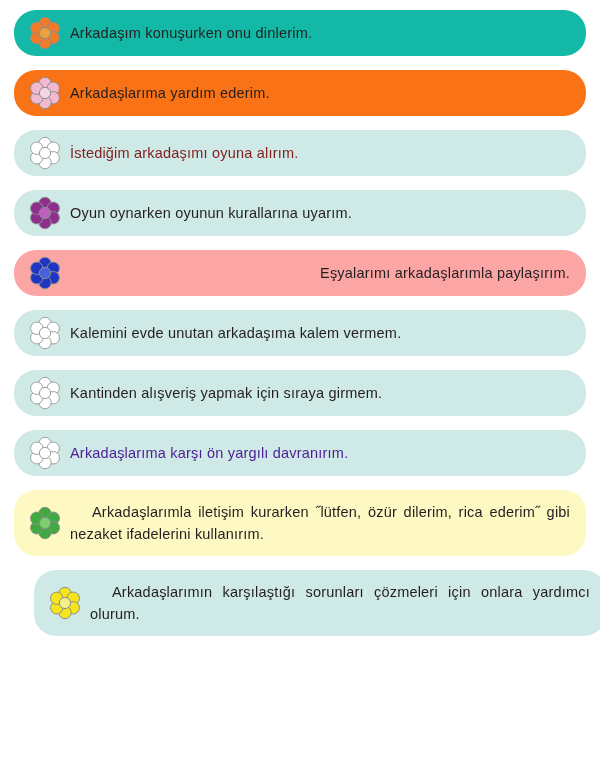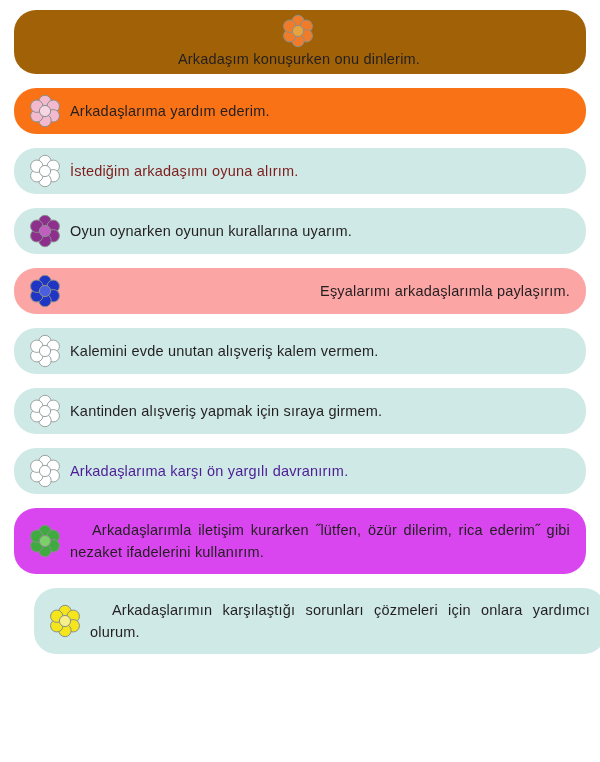--- a/index.html
+++ b/index.html
@@ -62,21 +62,21 @@
   }
   .row.tall .row-text {
     text-indent: 22px;
   }
 </style>
 </head>
 <body>
 
 <div class="sheet">
   <div id="rows">
-      <div class="row" style="background: #a16207; flex-direction: column;">
+      <div class="row" style="background: #14b8a6;">
         <div class="flower">
           <svg viewBox="0 0 34 34" xmlns="http://www.w3.org/2000/svg">
             <circle cx="17.00" cy="7.50" r="6.2" fill="#f07c2a" stroke="#8a8f8c" stroke-width="1"></circle>
             <circle cx="25.23" cy="12.25" r="6.2" fill="#f07c2a" stroke="#8a8f8c" stroke-width="1"></circle>
             <circle cx="25.23" cy="21.75" r="6.2" fill="#f07c2a" stroke="#8a8f8c" stroke-width="1"></circle>
             <circle cx="17.00" cy="26.50" r="6.2" fill="#f07c2a" stroke="#8a8f8c" stroke-width="1"></circle>
             <circle cx="8.77" cy="21.75" r="6.2" fill="#f07c2a" stroke="#8a8f8c" stroke-width="1"></circle>
             <circle cx="8.77" cy="12.25" r="6.2" fill="#f07c2a" stroke="#8a8f8c" stroke-width="1"></circle>
             <circle cx="17" cy="17" r="5.6" fill="#e8a33d" stroke="#8a8f8c" stroke-width="1"></circle>
           </svg>
@@ -144,21 +144,21 @@
           <svg viewBox="0 0 34 34" xmlns="http://www.w3.org/2000/svg">
             <circle cx="17.00" cy="7.50" r="6.2" fill="#ffffff" stroke="#9aa3a1" stroke-width="1"></circle>
             <circle cx="25.23" cy="12.25" r="6.2" fill="#ffffff" stroke="#9aa3a1" stroke-width="1"></circle>
             <circle cx="25.23" cy="21.75" r="6.2" fill="#ffffff" stroke="#9aa3a1" stroke-width="1"></circle>
             <circle cx="17.00" cy="26.50" r="6.2" fill="#ffffff" stroke="#9aa3a1" stroke-width="1"></circle>
             <circle cx="8.77" cy="21.75" r="6.2" fill="#ffffff" stroke="#9aa3a1" stroke-width="1"></circle>
             <circle cx="8.77" cy="12.25" r="6.2" fill="#ffffff" stroke="#9aa3a1" stroke-width="1"></circle>
             <circle cx="17" cy="17" r="5.6" fill="#ffffff" stroke="#9aa3a1" stroke-width="1"></circle>
           </svg>
         </div>
-        <div class="row-text" style="color: rgb(35, 31, 32);">Kalemini evde unutan alışveriş kalem vermem.</div>
+        <div class="row-text" style="color: rgb(35, 31, 32);">Kalemini evde unutan arkadaşıma kalem vermem.</div>
       </div>
       <div class="row" style="background: rgb(207, 233, 230);">
         <div class="flower">
           <svg viewBox="0 0 34 34" xmlns="http://www.w3.org/2000/svg">
             <circle cx="17.00" cy="7.50" r="6.2" fill="#ffffff" stroke="#9aa3a1" stroke-width="1"></circle>
             <circle cx="25.23" cy="12.25" r="6.2" fill="#ffffff" stroke="#9aa3a1" stroke-width="1"></circle>
             <circle cx="25.23" cy="21.75" r="6.2" fill="#ffffff" stroke="#9aa3a1" stroke-width="1"></circle>
             <circle cx="17.00" cy="26.50" r="6.2" fill="#ffffff" stroke="#9aa3a1" stroke-width="1"></circle>
             <circle cx="8.77" cy="21.75" r="6.2" fill="#ffffff" stroke="#9aa3a1" stroke-width="1"></circle>
             <circle cx="8.77" cy="12.25" r="6.2" fill="#ffffff" stroke="#9aa3a1" stroke-width="1"></circle>
@@ -174,21 +174,21 @@
             <circle cx="25.23" cy="12.25" r="6.2" fill="#ffffff" stroke="#9aa3a1" stroke-width="1"></circle>
             <circle cx="25.23" cy="21.75" r="6.2" fill="#ffffff" stroke="#9aa3a1" stroke-width="1"></circle>
             <circle cx="17.00" cy="26.50" r="6.2" fill="#ffffff" stroke="#9aa3a1" stroke-width="1"></circle>
             <circle cx="8.77" cy="21.75" r="6.2" fill="#ffffff" stroke="#9aa3a1" stroke-width="1"></circle>
             <circle cx="8.77" cy="12.25" r="6.2" fill="#ffffff" stroke="#9aa3a1" stroke-width="1"></circle>
             <circle cx="17" cy="17" r="5.6" fill="#ffffff" stroke="#9aa3a1" stroke-width="1"></circle>
           </svg>
         </div>
         <div class="row-text" style="color: #4c1d95;">Arkadaşlarıma karşı ön yargılı davranırım.</div>
       </div>
-      <div class="row tall" style="background: #d946ef;">
+      <div class="row tall" style="background: #fef9c3;">
         <div class="flower">
           <svg viewBox="0 0 34 34" xmlns="http://www.w3.org/2000/svg">
             <circle cx="17.00" cy="7.50" r="6.2" fill="#3faa3f" stroke="#8a8f8c" stroke-width="1"></circle>
             <circle cx="25.23" cy="12.25" r="6.2" fill="#3faa3f" stroke="#8a8f8c" stroke-width="1"></circle>
             <circle cx="25.23" cy="21.75" r="6.2" fill="#3faa3f" stroke="#8a8f8c" stroke-width="1"></circle>
             <circle cx="17.00" cy="26.50" r="6.2" fill="#3faa3f" stroke="#8a8f8c" stroke-width="1"></circle>
             <circle cx="8.77" cy="21.75" r="6.2" fill="#3faa3f" stroke="#8a8f8c" stroke-width="1"></circle>
             <circle cx="8.77" cy="12.25" r="6.2" fill="#3faa3f" stroke="#8a8f8c" stroke-width="1"></circle>
             <circle cx="17" cy="17" r="5.6" fill="#7ccf6a" stroke="#8a8f8c" stroke-width="1"></circle>
           </svg>

